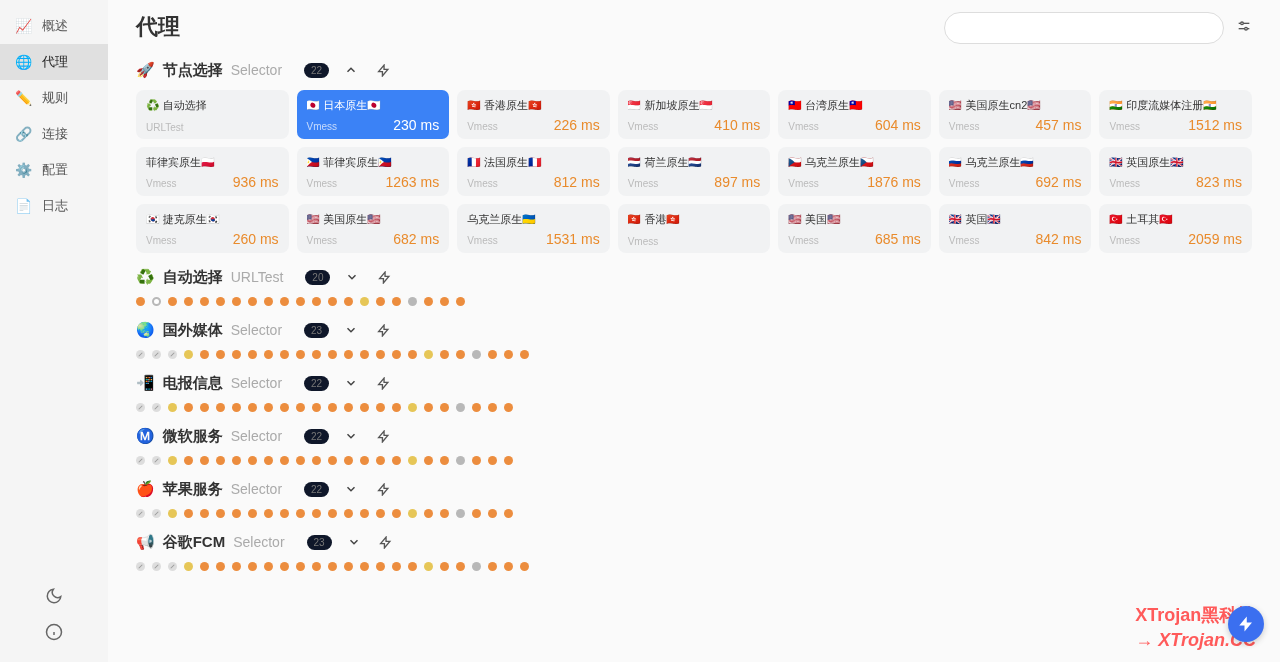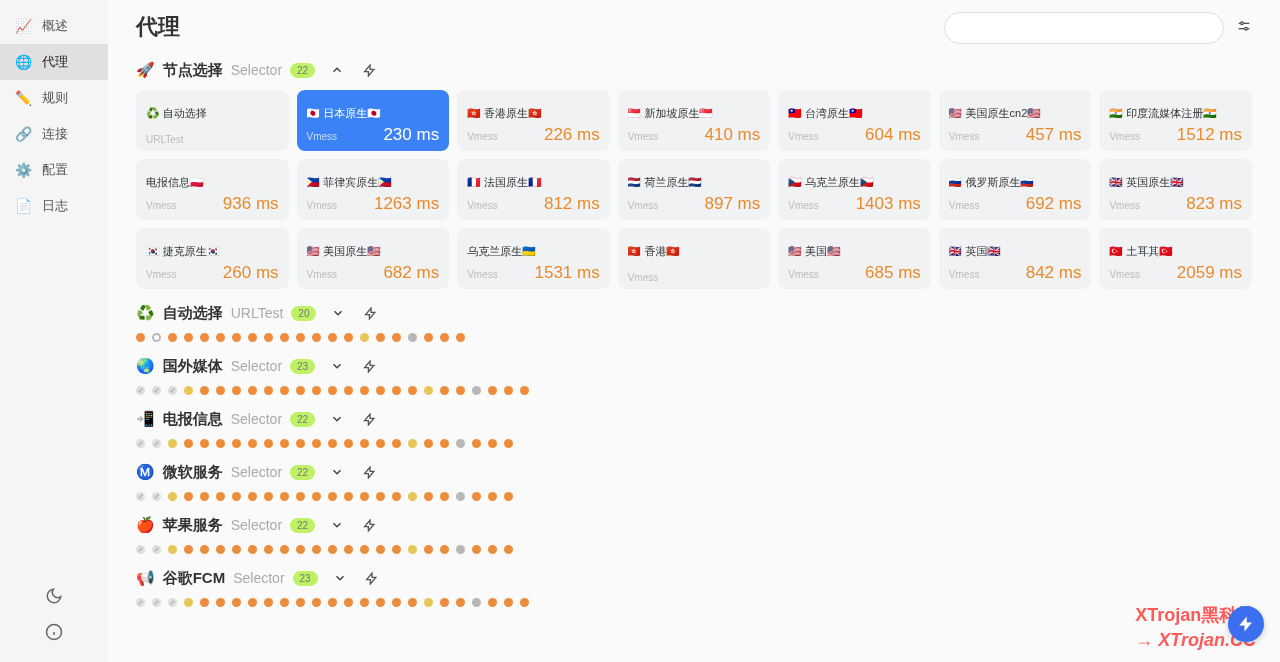--- a/index.html
+++ b/index.html
@@ -18,32 +18,32 @@
 
 .topbar { position: absolute; top: 12px; right: 28px; display: flex; align-items: center; gap: 12px; }
 .search-box { width: 280px; height: 32px; border: 1px solid #ddd; border-radius: 18px; background: #fff; }
 .settings-icon { cursor: pointer; color: #555; }
 
 .group { margin-bottom: 14px; }
 .group-header { display: flex; align-items: center; gap: 8px; margin-bottom: 10px; }
 .group-emoji { font-size: 15px; }
 .group-name { font-size: 15px; font-weight: 600; }
 .group-type { font-size: 14px; color: #aaa; }
-.group-badge { background: #bef264; color: #777; font-size: 10px; padding: 2px 7px; border-radius: 9px; }
+.group-badge { background: #0f172a; color: #777; font-size: 10px; padding: 2px 7px; border-radius: 9px; margin-left: 14px; }
 .group-arrow { width: 20px; height: 20px; display: flex; align-items: center; justify-content: center; cursor: pointer; color: #444; margin-left: 4px; }
 .group-lightning { width: 20px; height: 20px; display: flex; align-items: center; justify-content: center; cursor: pointer; color: #555; margin-left: 4px; }
 
 .node-grid { display: grid; grid-template-columns: repeat(7, 1fr); gap: 8px; }
 .node-card { background: #f1f2f3; border-radius: 8px; padding: 8px 10px 6px 10px; cursor: pointer; min-height: 44px; display: flex; flex-direction: column; justify-content: space-between; }
-.node-card.selected { background: #3b82f6; color: #fff; }
-.node-title { font-size: 11px; font-weight: 500; white-space: nowrap; overflow: hidden; text-overflow: ellipsis; margin-bottom: 4px; margin-top: 8px;}
+.node-card.selected { background: #3b82f6; color: #fff; border-radius: 7px; }
+.node-title { font-size: 11px; font-weight: 500; white-space: nowrap; overflow: hidden; text-overflow: ellipsis; margin-bottom: 4px;}
 .node-row { display: flex; justify-content: space-between; align-items: baseline; }
 .node-proto { font-size: 10px; color: #bbb; }
 .node-card.selected .node-proto { color: rgba(255,255,255,0.7); }
-.node-latency { font-size: 17px; color: #e98b2c; font-weight: 500; }
+.node-latency { font-size: 14px; color: #e98b2c; font-weight: 500; }
 .node-card.selected .node-latency { color: #fff; }
 
 .dots-row { display: flex; flex-wrap: wrap; gap: 7px; margin-top: 2px;}
 .dot { width: 9px; height: 9px; border-radius: 50%; }
 .d-orange { background: #ec8d3e; }
 .d-yellow { background: #e6c657; }
 .d-grey { background: #b8b8b8; }
 .d-ring { background: #fff; border: 2px solid #b8b8b8; width: 9px; height: 9px; }
 .d-no { background: #ddd; position: relative; }
 .d-no::after { content: ""; position: absolute; left: 2px; top: 4px; width: 5px; height: 1px; background: #999; transform: rotate(-45deg); }
@@ -175,21 +175,21 @@
         </div>
             </div>
             <div class="node-card">
         <div class="node-title">🇮🇳 印度流媒体注册🇮🇳</div>
         <div class="node-row">
           <span class="node-proto">Vmess</span>
           <span class="node-latency">1512 ms</span>
         </div>
             </div>
             <div class="node-card">
-        <div class="node-title">电报信息🇵🇱</div>
+        <div class="node-title">菲律宾原生🇵🇱</div>
         <div class="node-row">
           <span class="node-proto">Vmess</span>
           <span class="node-latency">936 ms</span>
         </div>
             </div>
             <div class="node-card">
         <div class="node-title">🇵🇭 菲律宾原生🇵🇭</div>
         <div class="node-row">
           <span class="node-proto">Vmess</span>
           <span class="node-latency">1263 ms</span>
@@ -206,25 +206,25 @@
         <div class="node-title">🇳🇱 荷兰原生🇳🇱</div>
         <div class="node-row">
           <span class="node-proto">Vmess</span>
           <span class="node-latency">897 ms</span>
         </div>
             </div>
             <div class="node-card">
         <div class="node-title">🇨🇿 乌克兰原生🇨🇿</div>
         <div class="node-row">
           <span class="node-proto">Vmess</span>
-          <span class="node-latency">1403 ms</span>
-        </div>
-            </div>
-            <div class="node-card">
-        <div class="node-title">🇷🇺 俄罗斯原生🇷🇺</div>
+          <span class="node-latency">1876 ms</span>
+        </div>
+            </div>
+            <div class="node-card">
+        <div class="node-title">🇷🇺 乌克兰原生🇷🇺</div>
         <div class="node-row">
           <span class="node-proto">Vmess</span>
           <span class="node-latency">692 ms</span>
         </div>
             </div>
             <div class="node-card">
         <div class="node-title">🇬🇧 英国原生🇬🇧</div>
         <div class="node-row">
           <span class="node-proto">Vmess</span>
           <span class="node-latency">823 ms</span>

